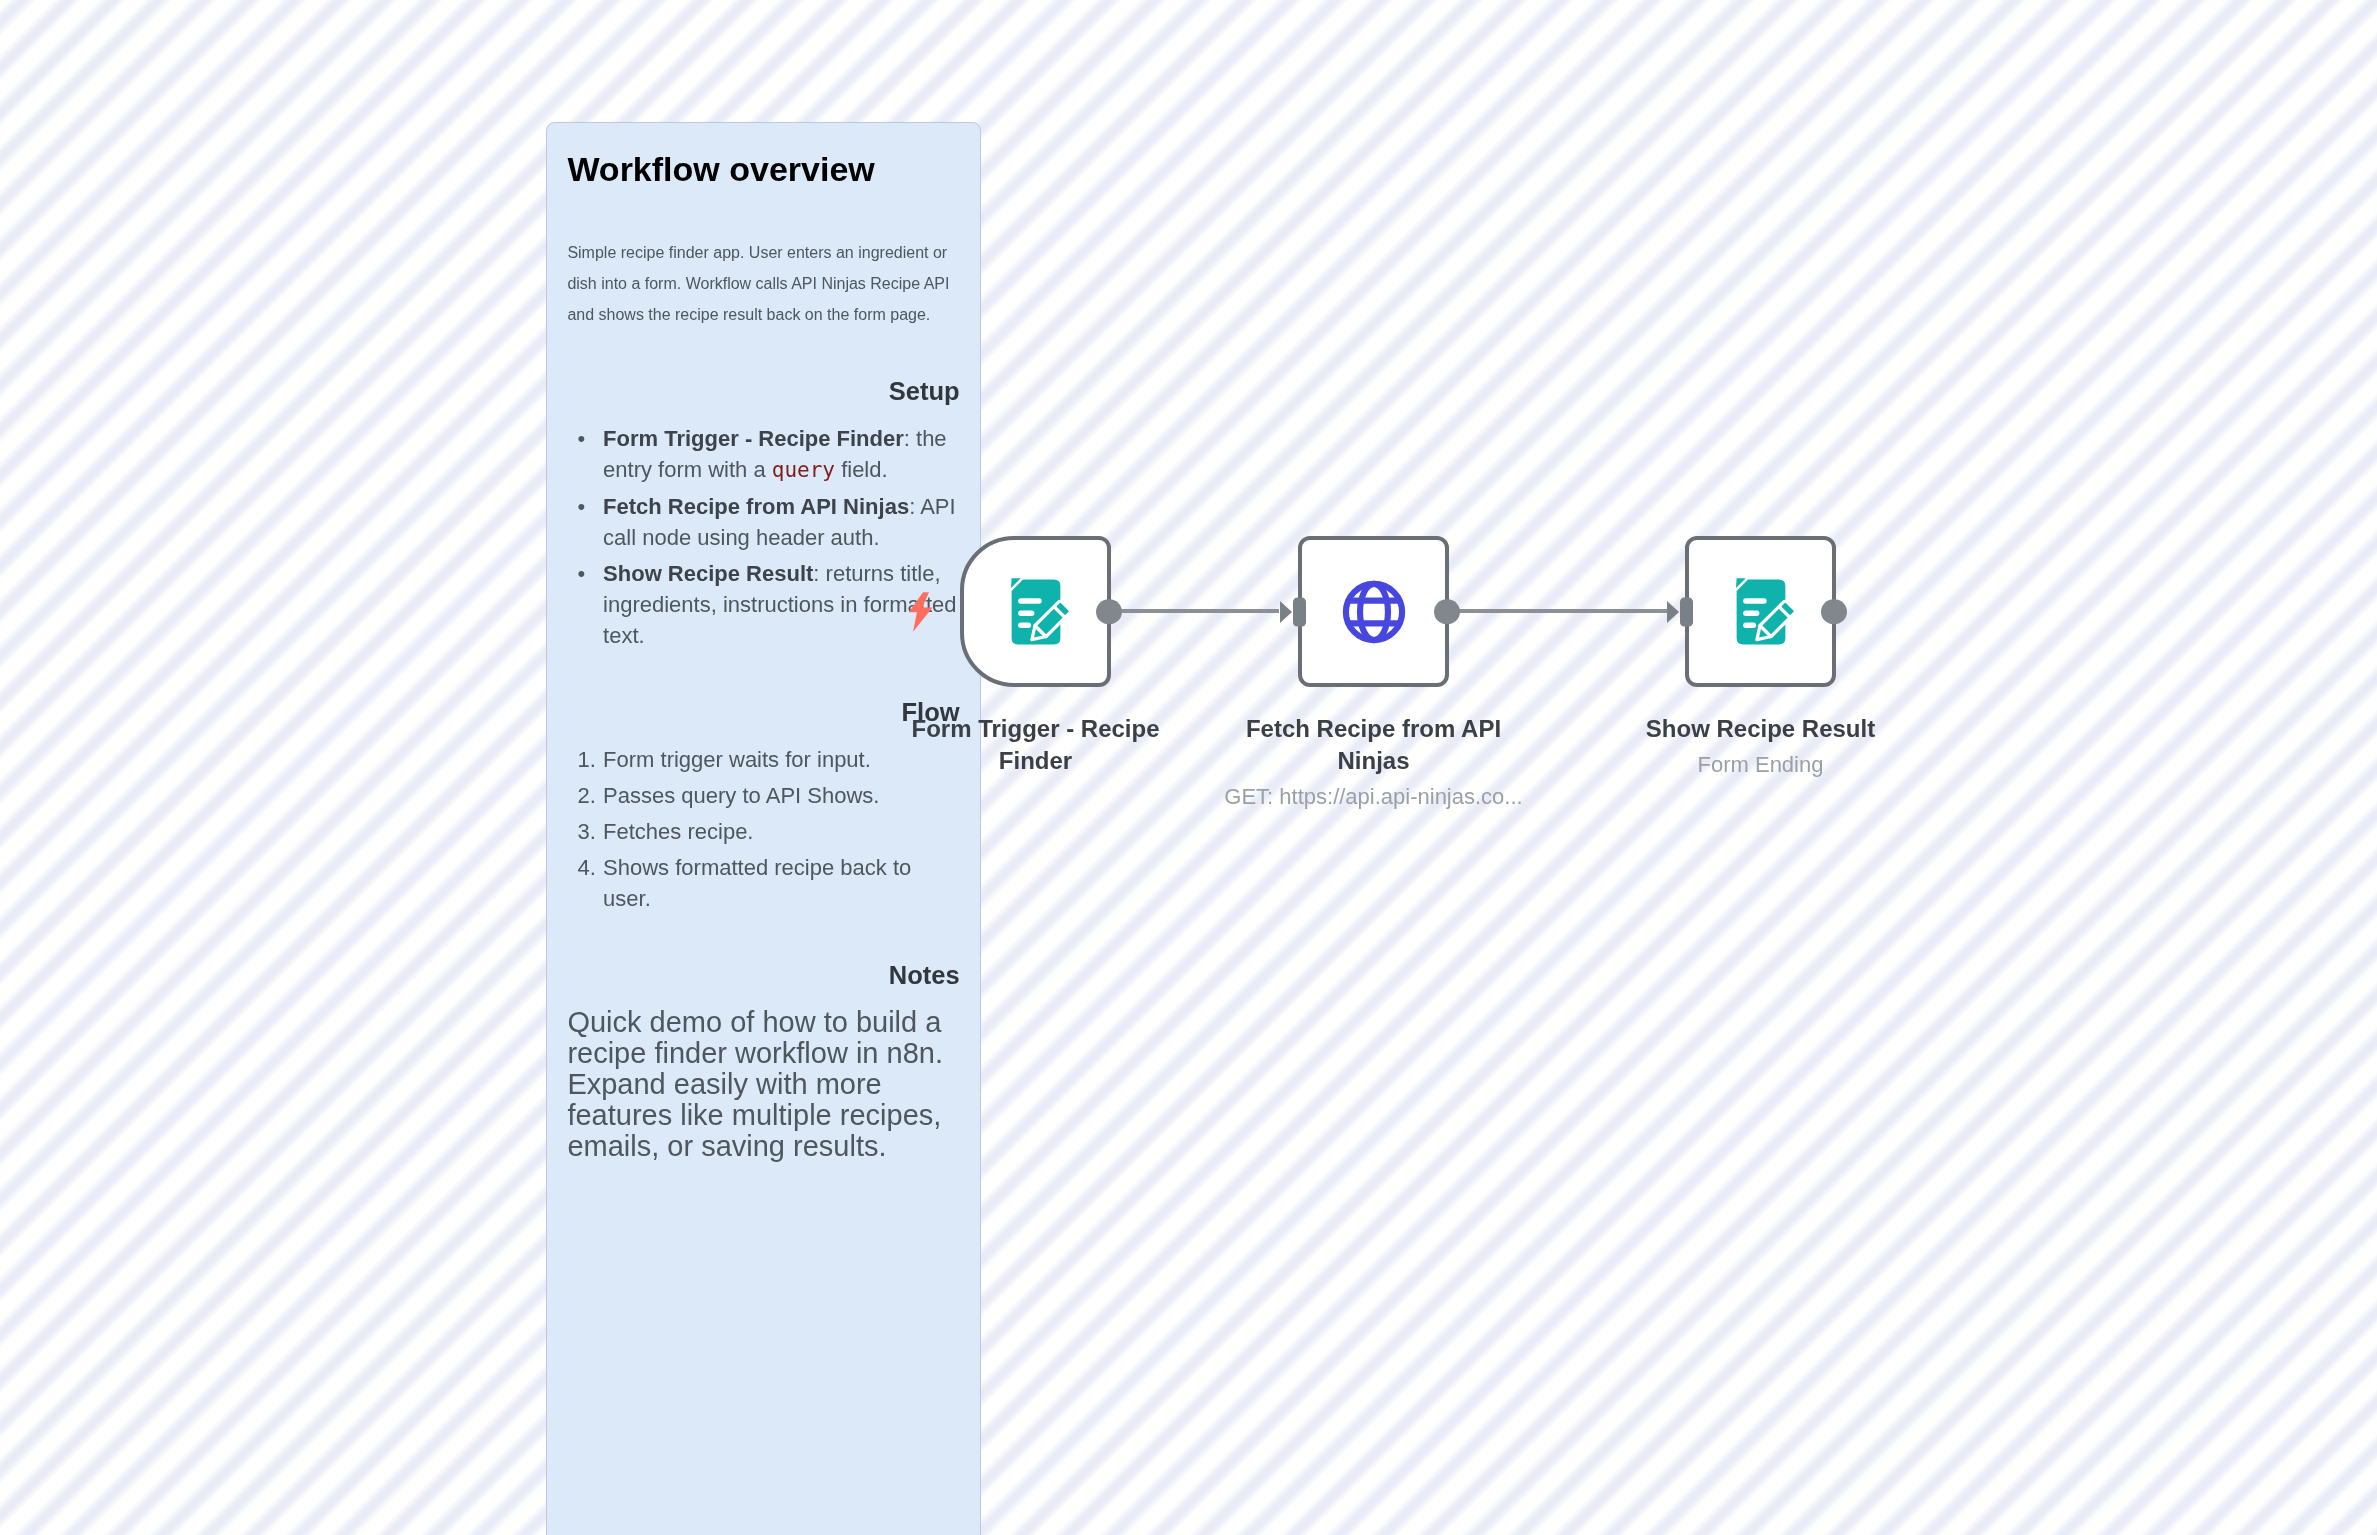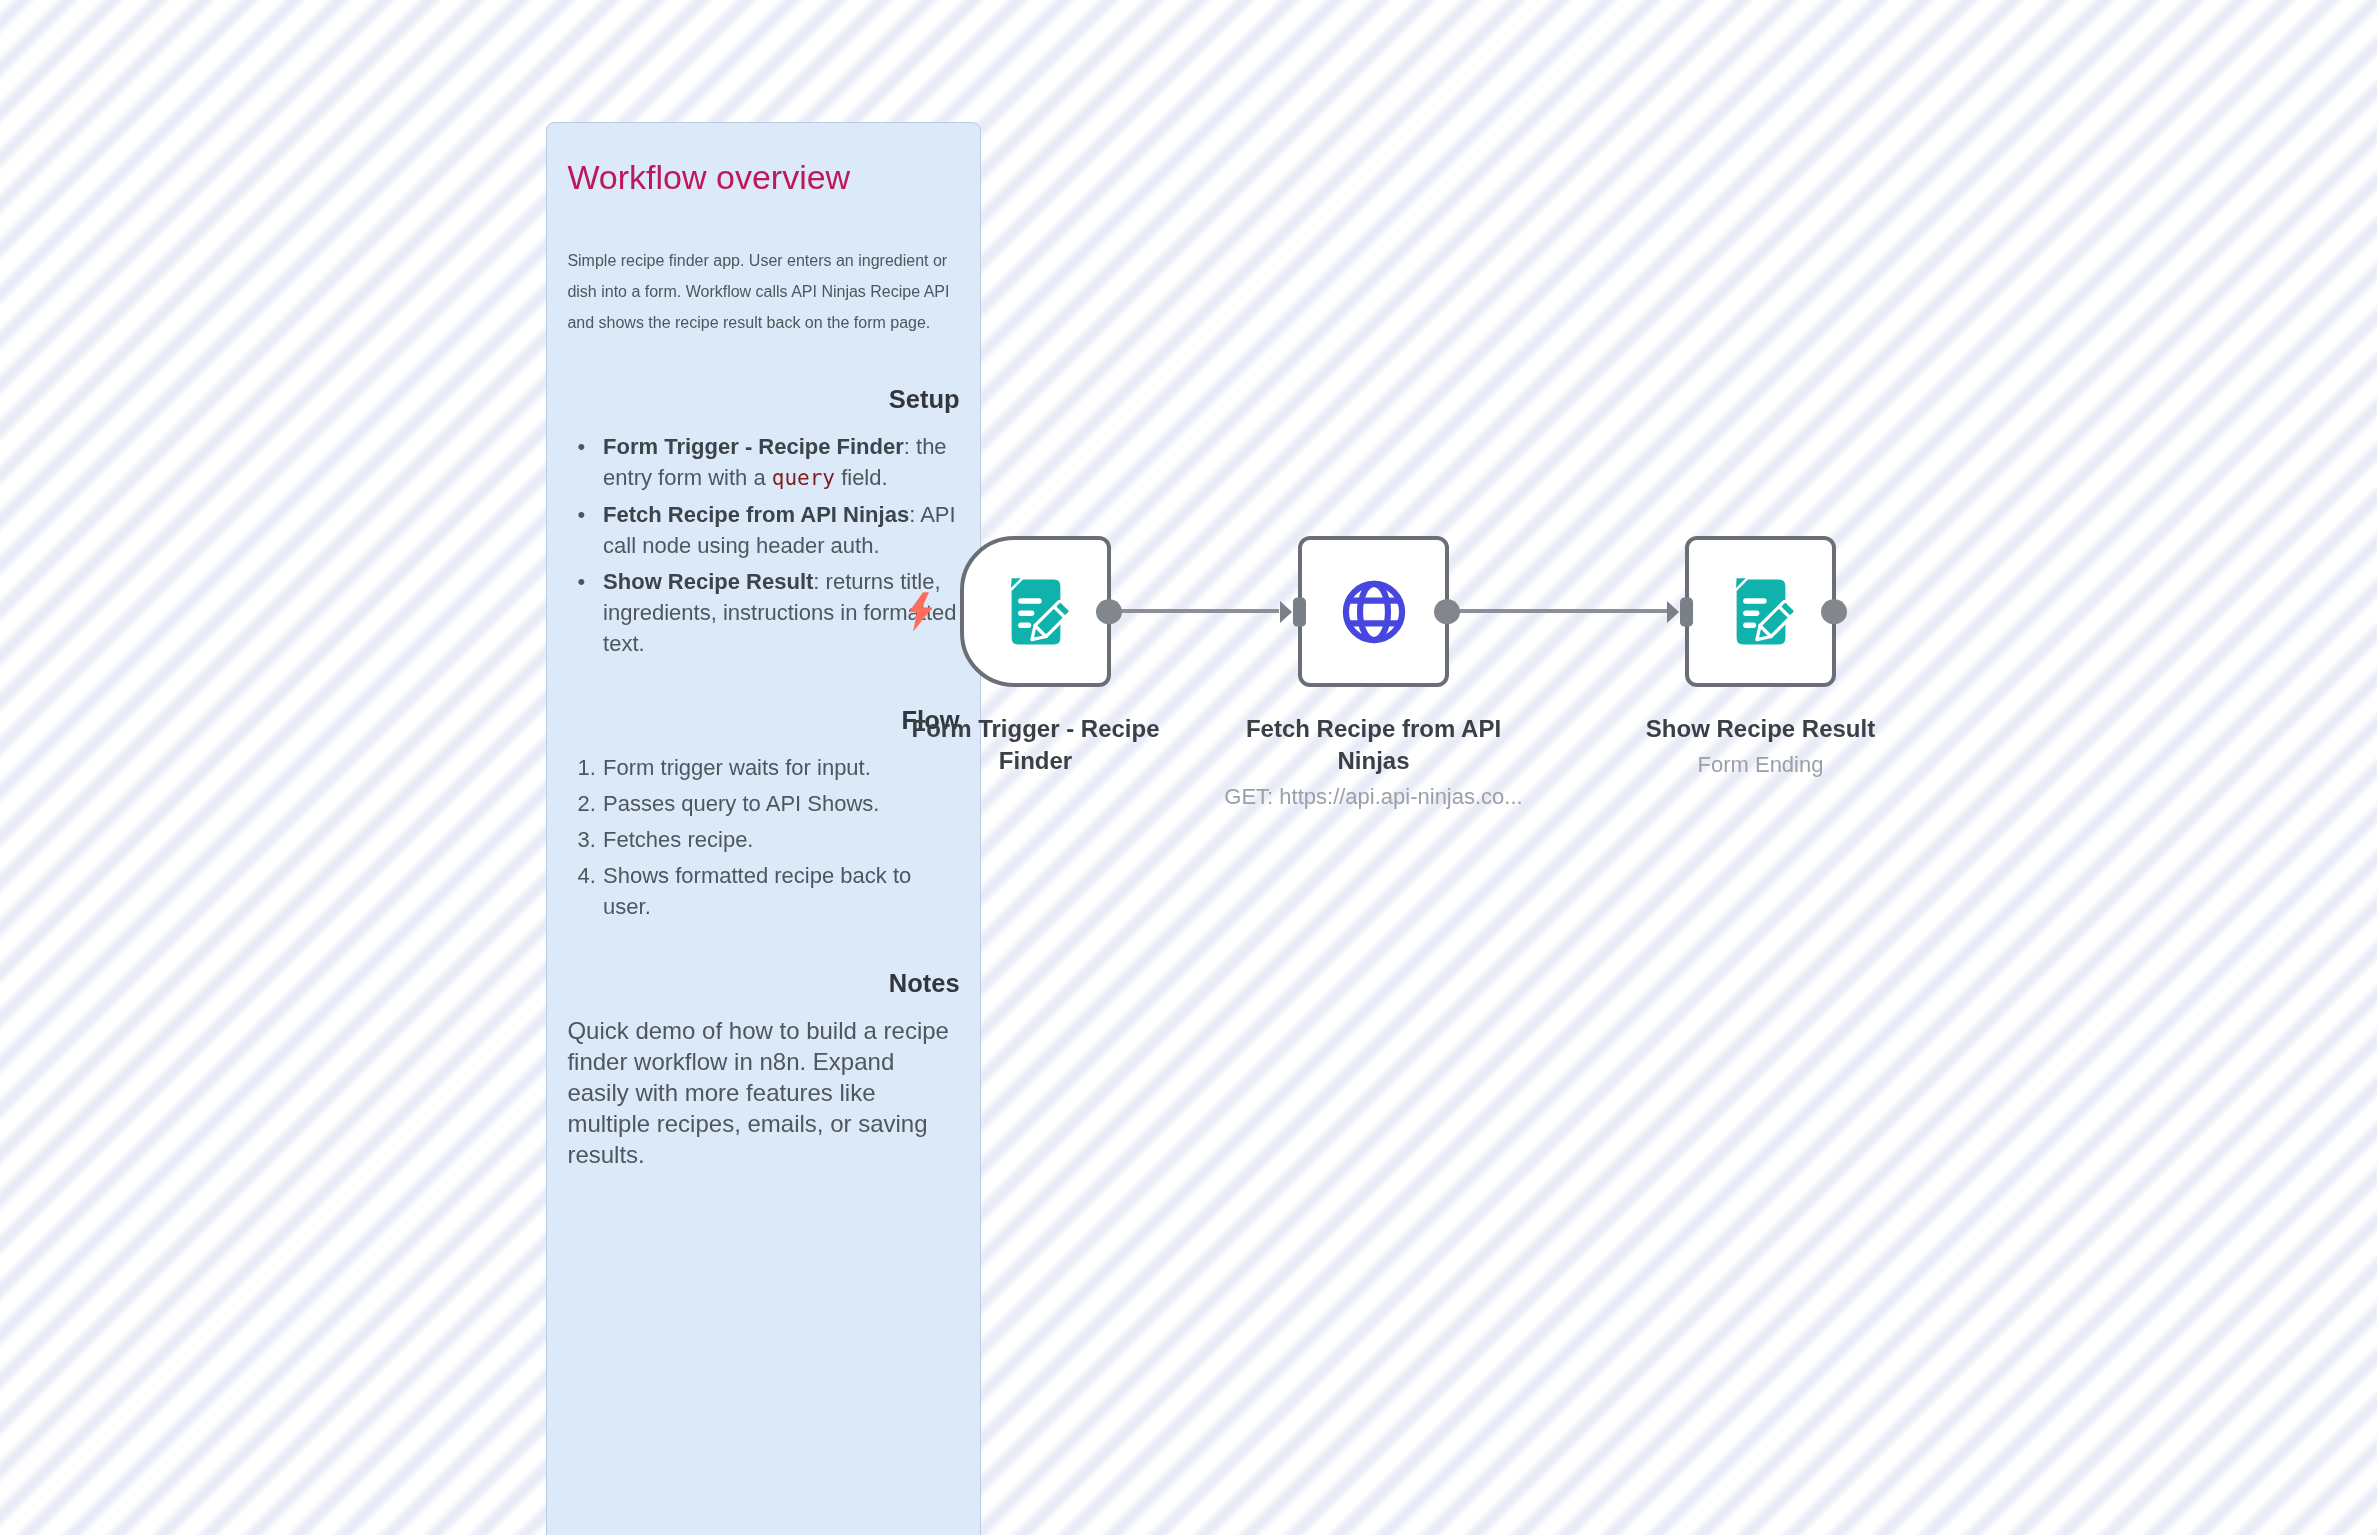--- a/index.html
+++ b/index.html
@@ -10,31 +10,31 @@
     background-image:repeating-linear-gradient(135deg,
       #ffffff 0px,#ffffff 6px,#e9ecf7 13.6px,#e9ecf7 19px,#ffffff 26px,#ffffff 32px);
   }
 
   
   .sticky{
     position:absolute;left:546px;top:122px;width:435px;height:1423px;
     box-sizing:border-box;background:#dbe9f8;border:1.7px solid #b8c9e0;border-radius:8.5px;
     padding:13.6px 20.4px;z-index:1;color:#4e565e;
   }
-  .sticky h1{font-size:34px;line-height:41px;font-weight:400;color:#be185d;margin:20px 0 0 0;}
+  .sticky h1{font-size:34px;line-height:41px;font-weight:700;color:#000000;margin:12px 0 0 0;}
   .sticky .intro{margin:47px 0 0 0;font-size:16px;line-height:31px;}
   .sticky h2{font-size:25.5px;line-height:31px;font-weight:700;color:#31373d;margin:46px 0 16px 0;text-align:right;}
   .sticky .list{margin:0;}
   .sticky .li{display:flex;margin-bottom:5.1px;font-size:22px;line-height:31px;}
   .sticky .li .marker{flex:none;width:25.5px;margin-left:10.2px;}
   .sticky .li .num{text-align:left;}
   .sticky .li .txt{flex:1;}
   .sticky b{font-weight:700;color:#3c434a;}
   .sticky code{font-family:"DejaVu Sans Mono",monospace;font-size:21px;color:#7f1d1d;}
-  .sticky .notes-body{margin:0;font-size:24px;line-height:31px;}
+  .sticky .notes-body{margin:0;font-size:29px;line-height:31px;}
 
   
   .connection{position:absolute;top:609px;height:4.3px;background:#8b9096;z-index:2;}
   .connection.c1{left:1111px;width:168px;}
   .connection.c2{left:1449px;width:218px;}
 
   
   .node{
     position:absolute;top:536px;width:151px;height:151px;box-sizing:border-box;
     background:#ffffff;border:4.3px solid #6a6f76;border-radius:12px;z-index:3;

